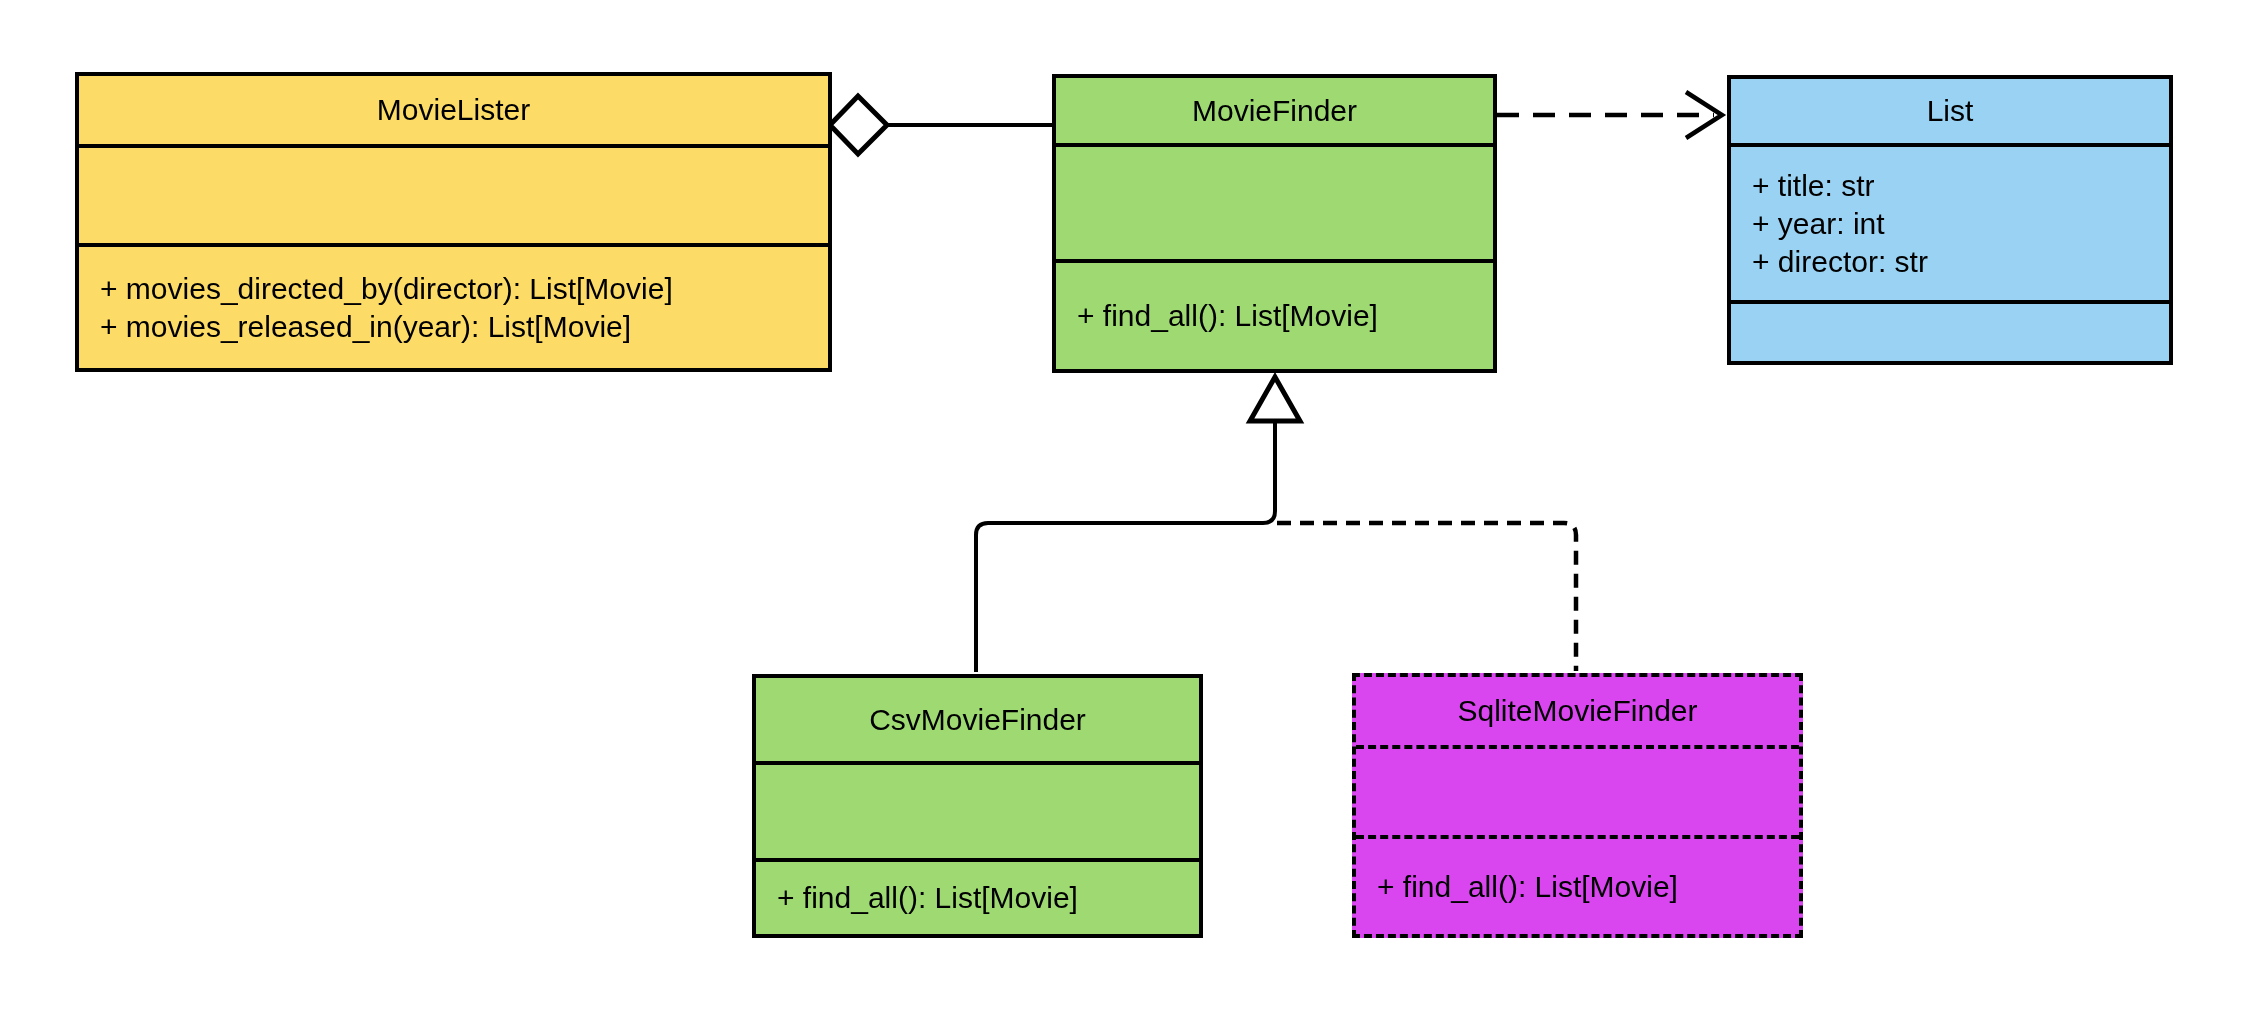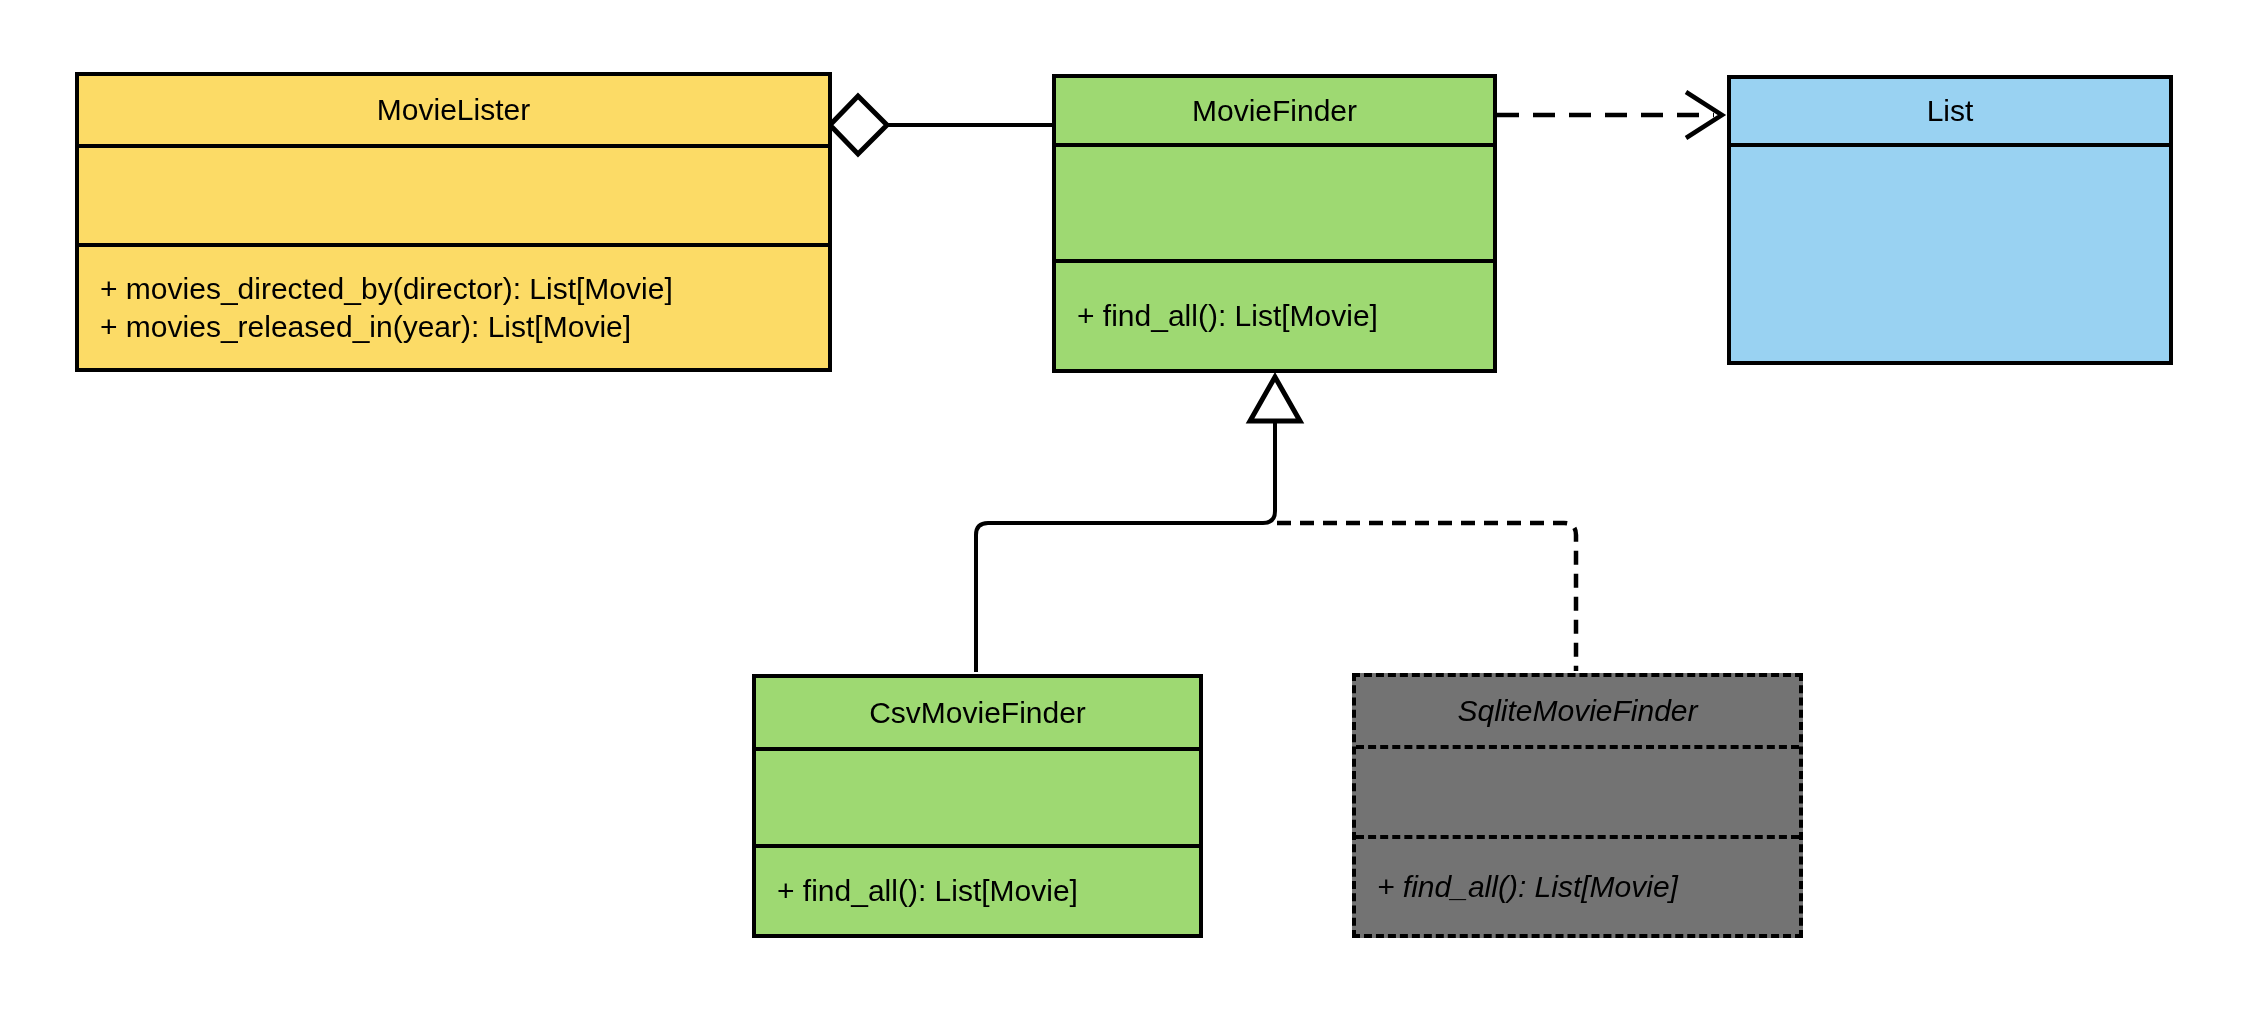--- a/index.html
+++ b/index.html
@@ -68,21 +68,21 @@
 
   #box-moviefinder { left: 1052px; top: 74px;  width: 445px; height: 299px; }
   #box-moviefinder .uml-title    { height: 65px; }
   #box-moviefinder .sec-attrs    { height: 116px; }
 
   #box-movie       { left: 1727px; top: 75px;  width: 446px; height: 290px; }
   #box-movie .uml-title          { height: 64px; }
   #box-movie .sec-attrs          { height: 157px; }
 
   #box-csvmoviefinder { left: 752px; top: 674px; width: 451px; height: 264px; }
-  #box-csvmoviefinder .uml-title { height: 69px; }
+  #box-csvmoviefinder .uml-title { height: 83px; }
   #box-csvmoviefinder .sec-attrs { height: 97px; }
 
   #box-sqlitemoviefinder { left: 1352px; top: 673px; width: 451px; height: 265px; }
   #box-sqlitemoviefinder .uml-title { height: 68px; }
   #box-sqlitemoviefinder .sec-attrs { height: 90px; }
 
   .stroke {
     stroke: #000000;
     fill: none;
   }
@@ -130,32 +130,37 @@
   <div class="uml-class" id="box-moviefinder" style="background-color: rgb(158, 217, 114);">
     <div class="uml-title">MovieFinder</div>
     <div class="uml-section sec-attrs"></div>
     <div class="uml-section grow">
       <div class="member">+ find_all(): List[Movie]</div>
     </div>
   </div>
 
   <div class="uml-class" id="box-movie" style="background-color: rgb(153, 210, 242);">
     <div class="uml-title">List</div>
+    <div class="uml-section sec-attrs">
+      <div class="member">+ title: str</div>
+      <div class="member">+ year: int</div>
+      <div class="member">+ director: str</div>
+    </div>
     <div class="uml-section grow"></div>
   </div>
 
   <div class="uml-class" id="box-csvmoviefinder" style="background-color: rgb(158, 217, 114);">
     <div class="uml-title">CsvMovieFinder</div>
     <div class="uml-section sec-attrs"></div>
     <div class="uml-section grow">
       <div class="member">+ find_all(): List[Movie]</div>
     </div>
   </div>
 
-  <div class="uml-class dashed" id="box-sqlitemoviefinder" style="background-color: #737373; font-style: italic;">
+  <div class="uml-class dashed" id="box-sqlitemoviefinder" style="background-color: #d946ef;">
     <div class="uml-title">SqliteMovieFinder</div>
     <div class="uml-section sec-attrs"></div>
     <div class="uml-section grow">
       <div class="member">+ find_all(): List[Movie]</div>
     </div>
   </div>
 
 </div>
 
 </body></html>

